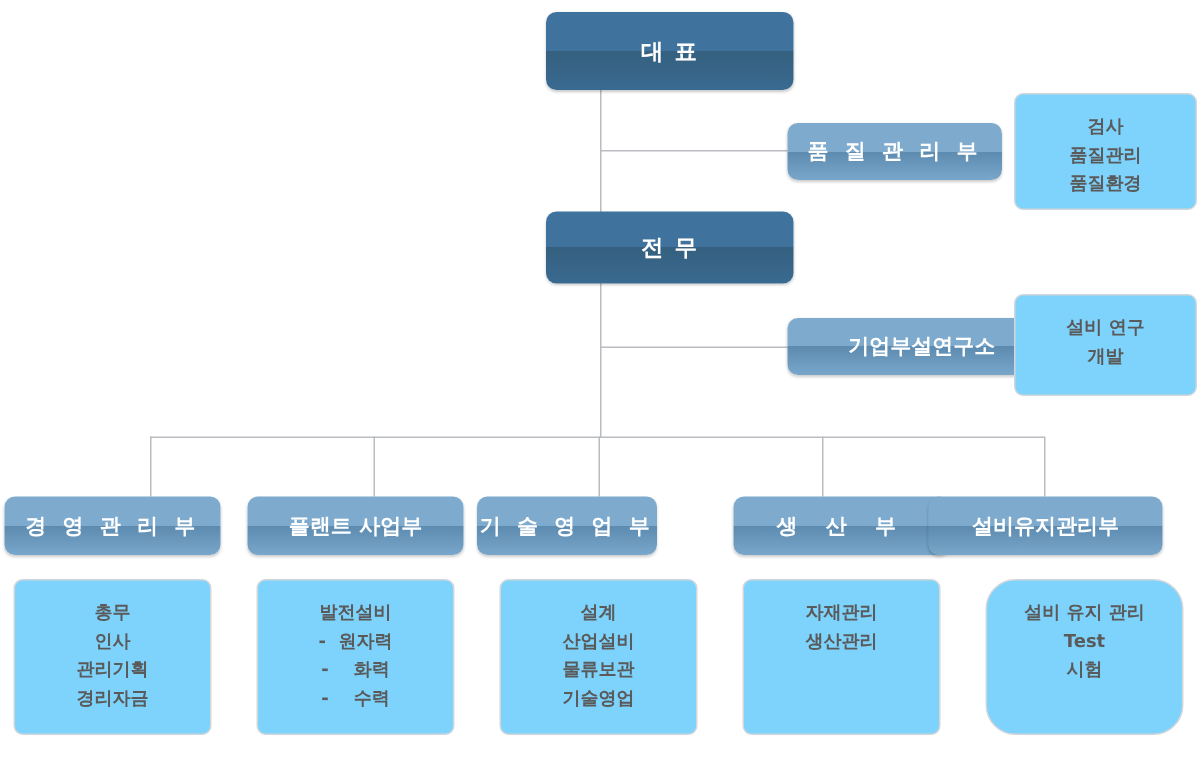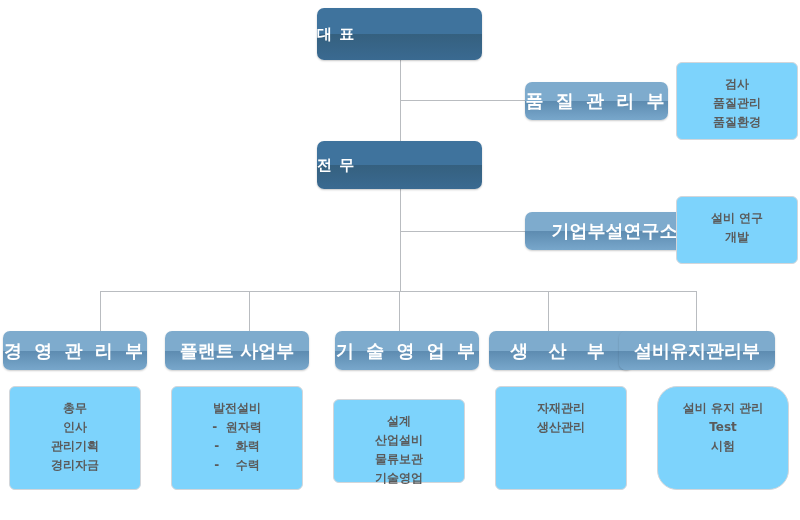--- a/index.html
+++ b/index.html
@@ -33,38 +33,39 @@
   .line.h { height: 1px; }
 
   
   .exec-box {
     position: absolute;
     border-radius: 7px;
     background: linear-gradient(to bottom, #3f739d 0%, #3f739d 50%, #35607f 50%, #3a6a91 100%);
     box-shadow: 0 1px 2px rgba(0,0,0,0.22);
     display: flex;
     align-items: center;
-    justify-content: flex-start;
+    justify-content: center;
     color: #ffffff;
     font-size: 15px;
     font-weight: bold;
     letter-spacing: 1px;
+    margin-left: 47px;
   }
 
   
   .dept-box {
     position: absolute;
     border-radius: 7px;
     background: linear-gradient(to bottom, #7eabcd 0%, #7eabcd 50%, #5d8bb0 50%, #78a7cb 100%);
     box-shadow: 0 1px 2px rgba(0,0,0,0.2);
     display: flex;
     align-items: center;
     justify-content: center;
     color: #ffffff;
-    font-size: 18px;
+    font-size: 14px;
     font-weight: bold;
   }
   .dept-box.spaced { letter-spacing: 3px; }
   .dept-box.wide-spaced { letter-spacing: 7px; }
 
   
   .detail-box {
     position: absolute;
     border-radius: 6px;
     background: #7dd3fc;
@@ -142,24 +143,24 @@
   <div class="dept-box" style="left:165px; top:331px; width:144px; height:39px;">
     <span>플랜트 사업부</span>
   </div>
   <div class="detail-box" style="left:171px; top:386px; width:132px; height:104px;">
     <div class="row">발전설비</div>
     <div class="row">-  원자력</div>
     <div class="row">-    화력</div>
     <div class="row">-    수력</div>
   </div>
 
-  <div class="dept-box spaced" style="left:335px; top:331px; width:144px; height:39px;">
+  <div class="dept-box spaced" style="left:318px; top:331px; width:120px; height:39px;">
     <span>기 술 영 업 부</span>
   </div>
-  <div class="detail-box" style="left:333px; top:386px; width:132px; height:84px;margin-top:13px;">
+  <div class="detail-box" style="left:333px; top:386px; width:132px; height:104px;">
     <div class="row">설계</div>
     <div class="row">산업설비</div>
     <div class="row">물류보관</div>
     <div class="row">기술영업</div>
   </div>
 
   <div class="dept-box wide-spaced" style="left:489px; top:331px; width:144px; height:39px;">
     <span>생    산    부</span>
   </div>
   <div class="detail-box" style="left:495px; top:386px; width:132px; height:104px;">

